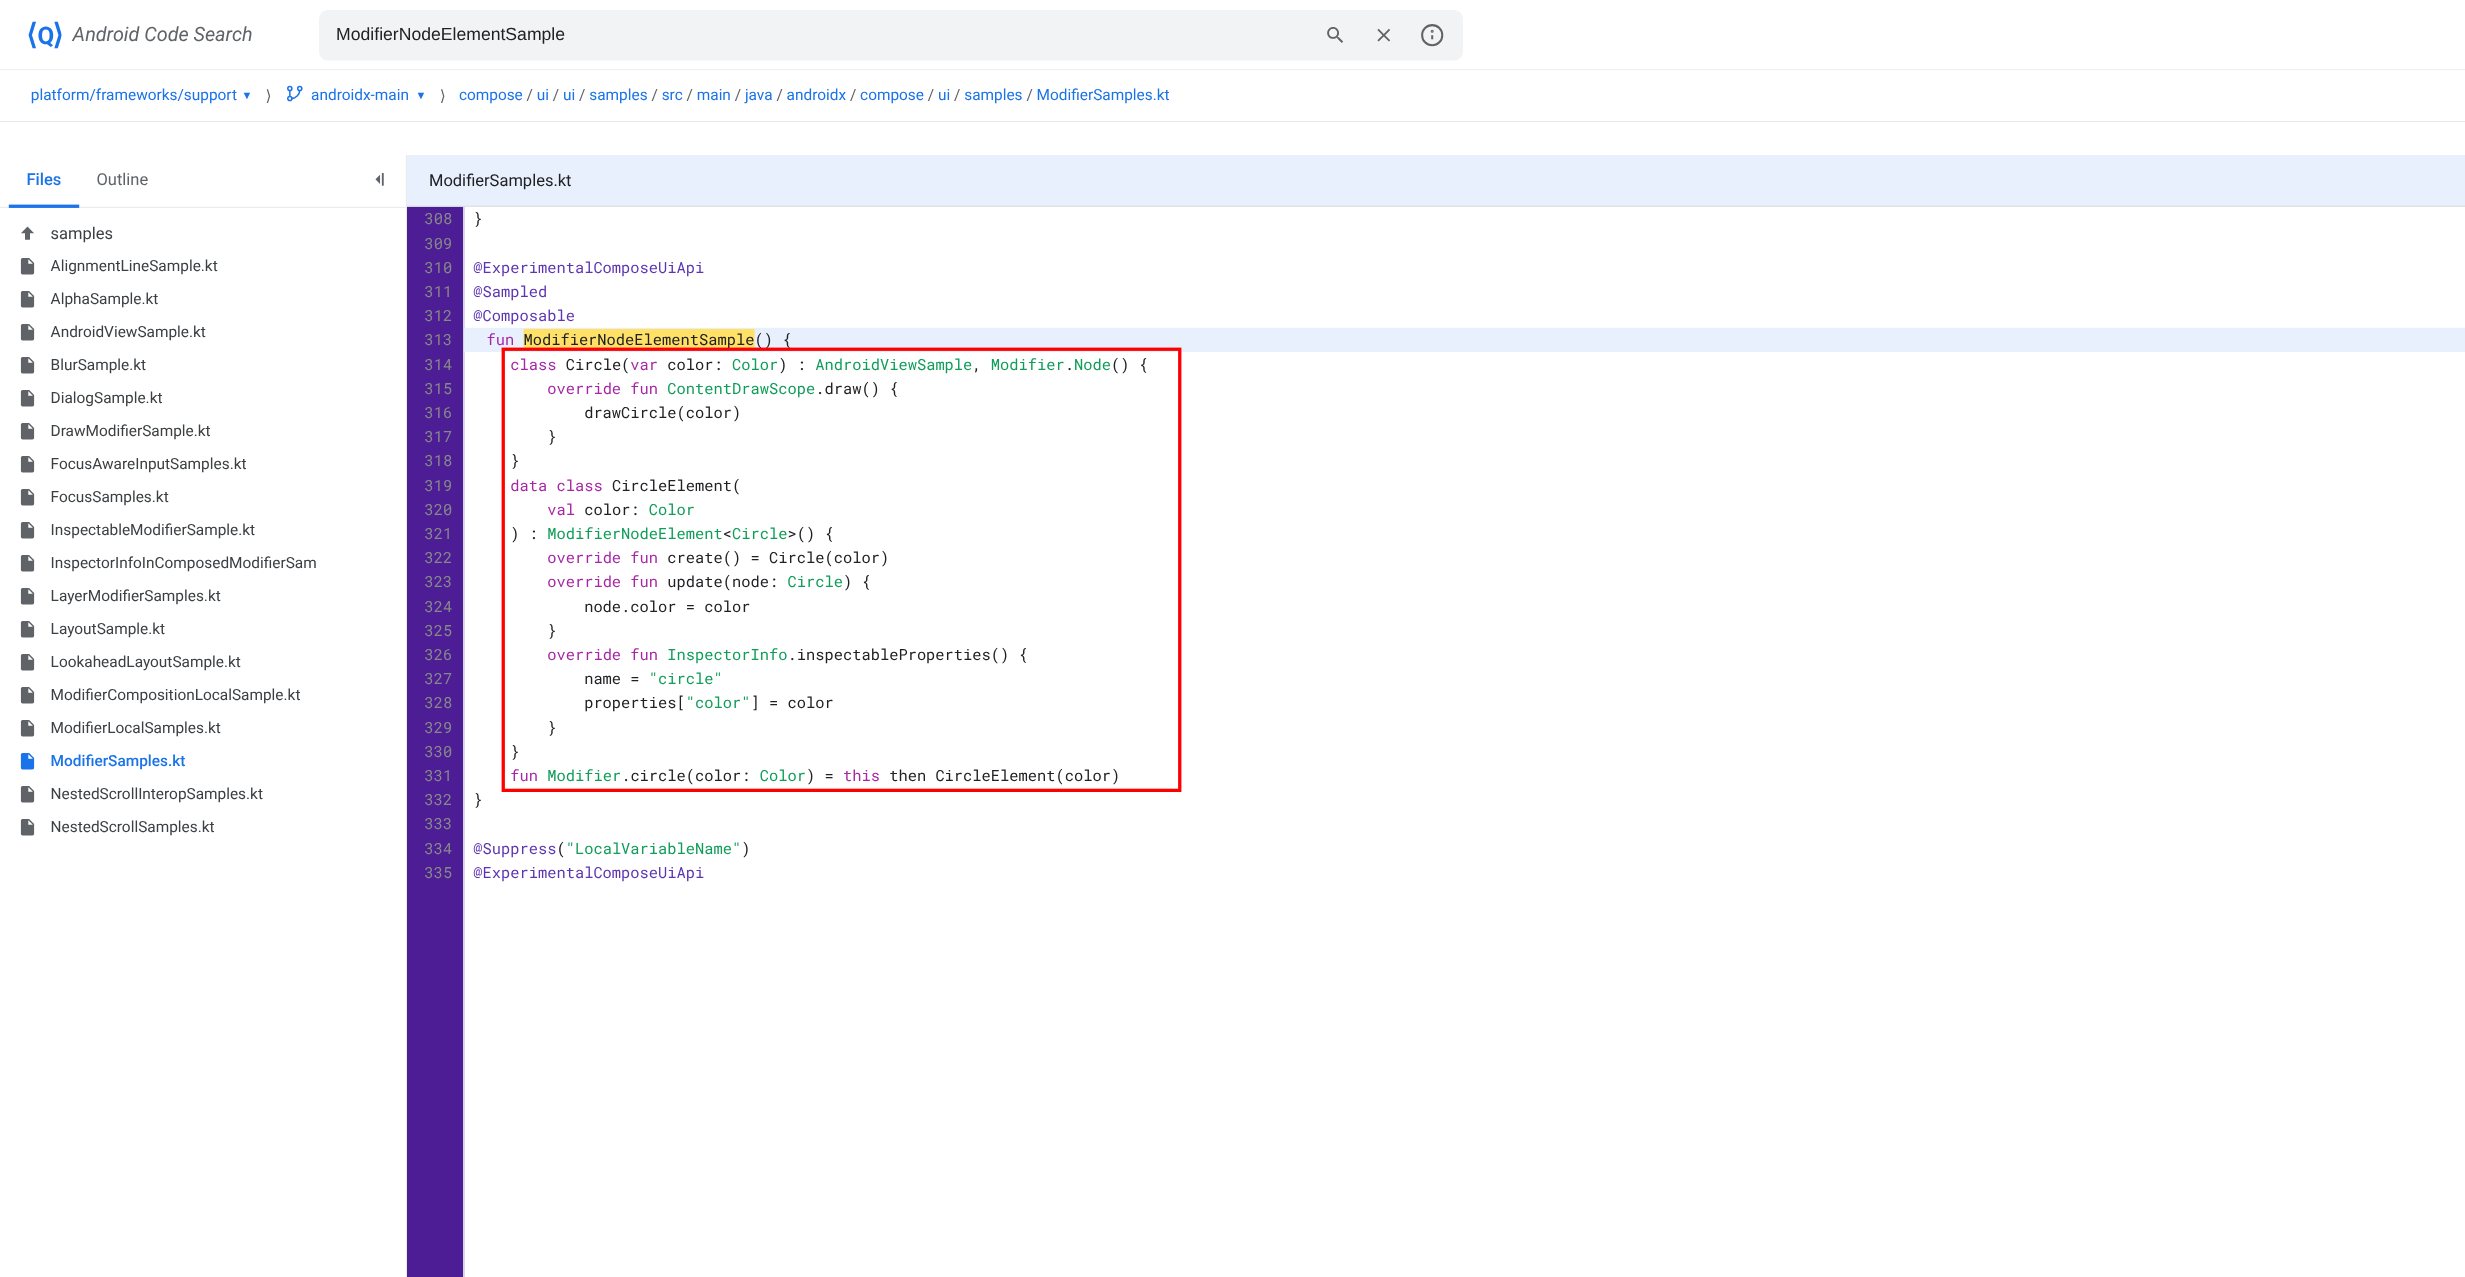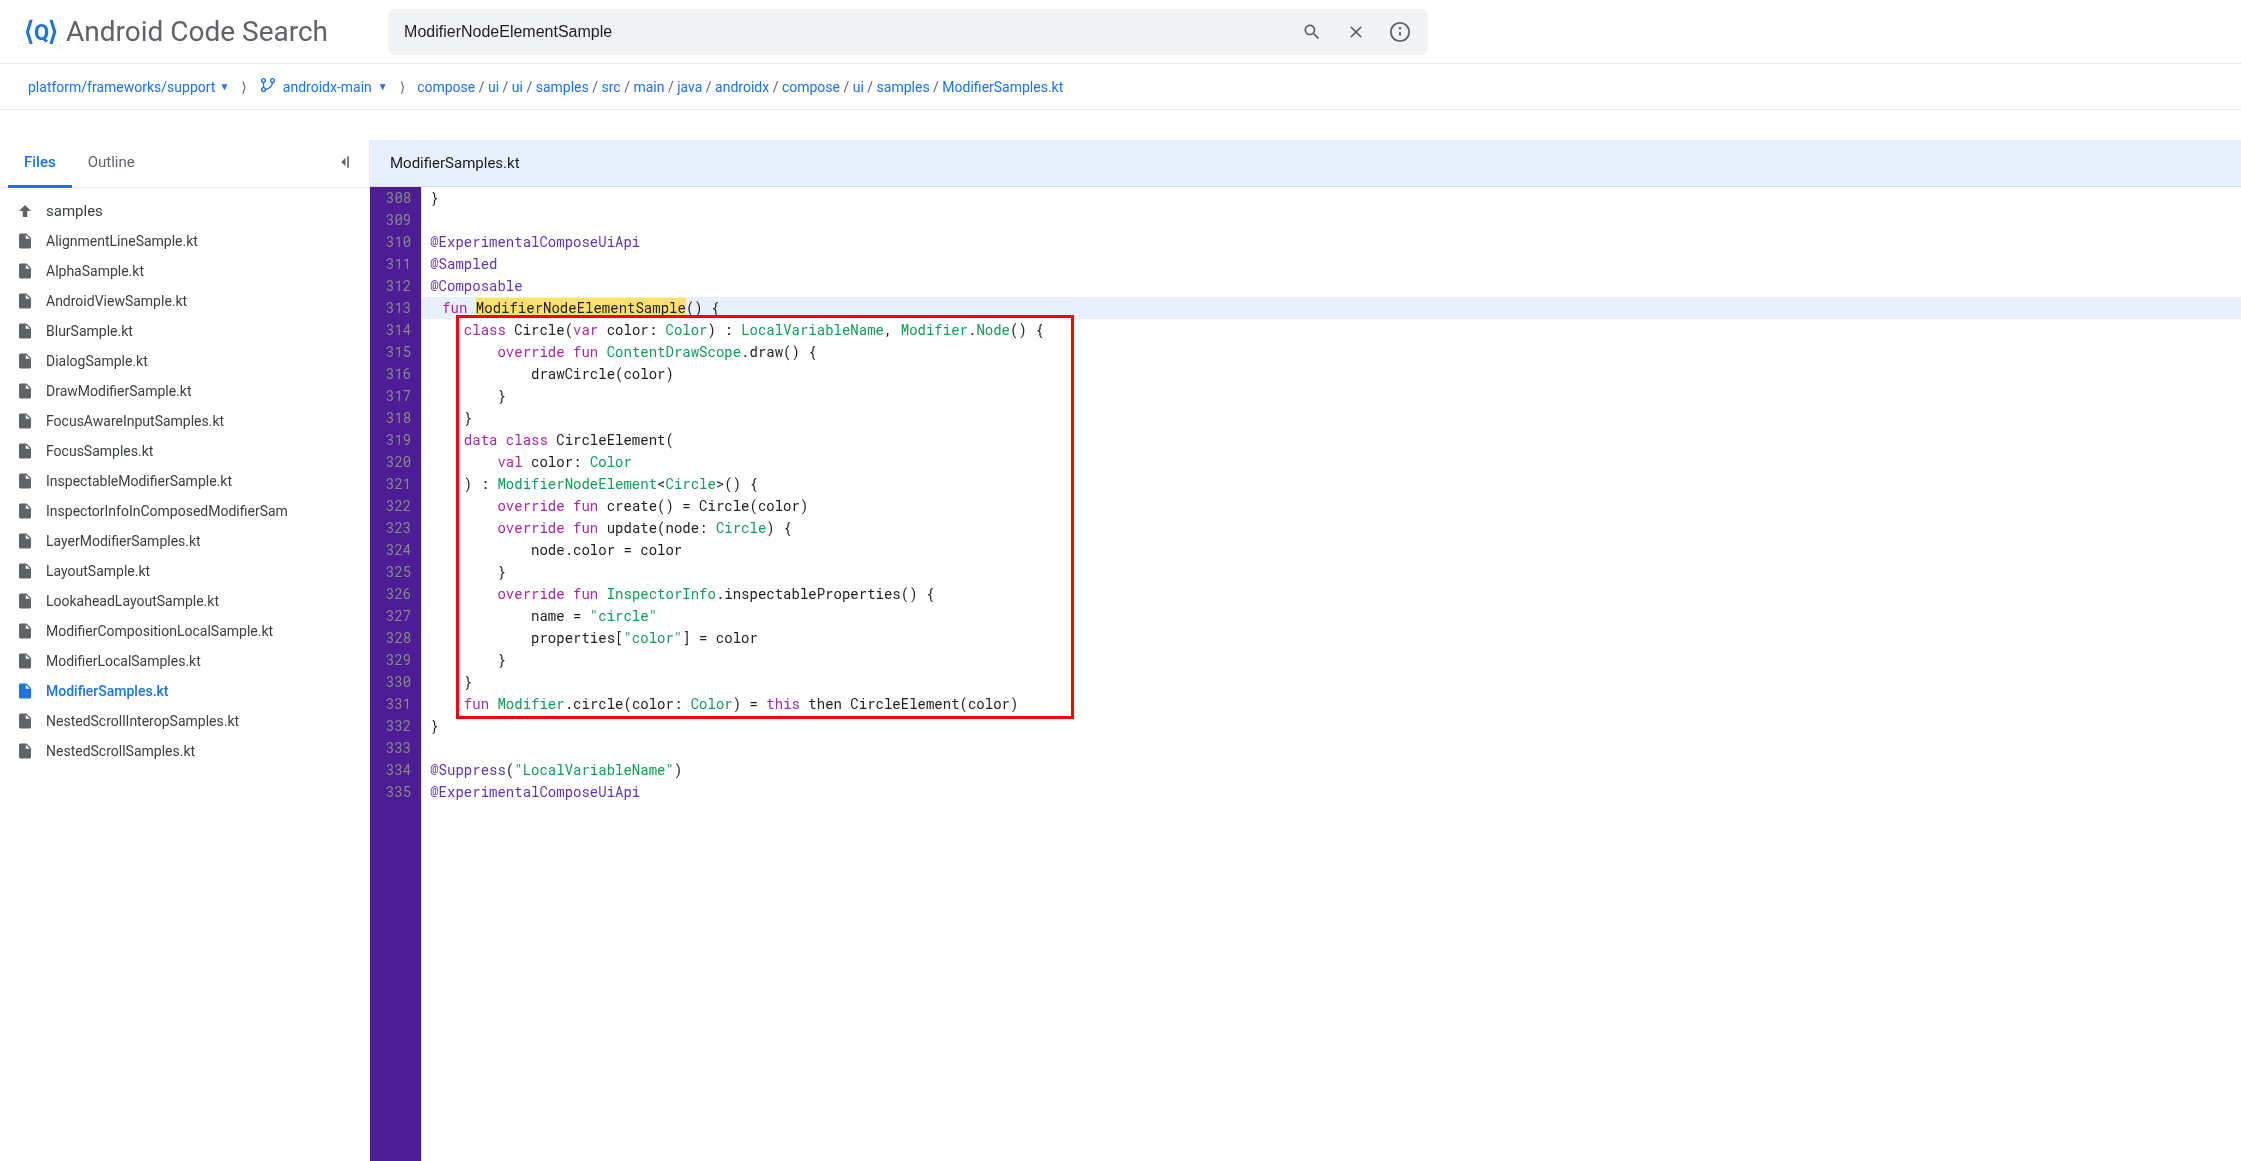--- a/index.html
+++ b/index.html
@@ -2,21 +2,21 @@
 <html><head>
   <meta charset="utf-8">
   <style>
     * { margin: 0; padding: 0; box-sizing: border-box; }
     body { font-family: 'Roboto', Arial, sans-serif; font-size: 14px; color: #202124; background: #fff; overflow: hidden; }
     
     
     .header { display: flex; align-items: center; padding: 10px 24px; border-bottom: 1px solid #e8eaed; height: 64px; }
     .logo { display: flex; align-items: center; gap: 10px; flex-shrink: 0; }
     .logo-icon { width: 32px; height: 32px; display: flex; align-items: center; justify-content: center; }
-    .logo-text { font-size: 28px; color: #5f6368; font-weight: 400; }
+    .logo-text { font-size: 18px; color: #5f6368; font-weight: 400; font-style: italic; }
     .search-box { flex: 1; margin-left: 60px; background: #f1f3f4; border-radius: 8px; display: flex; align-items: center; padding: 0 16px; height: 46px; max-width: 1040px; }
     .search-input { flex: 1; border: none; background: transparent; outline: none; font-size: 16px; color: #202124; }
     .search-icons { display: flex; gap: 20px; align-items: center; color: #5f6368; margin-left: 16px; }
     .icon-btn { width: 24px; height: 24px; display: flex; align-items: center; justify-content: center; cursor: pointer; }
     
     
     .breadcrumb { display: flex; align-items: center; padding: 12px 28px; gap: 12px; font-size: 14px; border-bottom: 1px solid #e8eaed; background: #fff; }
     .bc-link { color: #1a73e8; text-decoration: none; cursor: pointer; }
     .bc-sep { color: #5f6368; }
     .bc-dropdown { display: flex; align-items: center; gap: 4px; cursor: pointer; }
@@ -286,21 +286,21 @@
           <div class="gutter-line">335</div>
         </div>
       <div class="code-lines" id="code-lines">
         <div class="red-box" id="red-box" style="top: 128px; left: 34px; width: 618px; height: 404px;"></div>
       <div class="code-line">}</div>
           <div class="code-line"></div>
           <div class="code-line"><span class="a">@ExperimentalComposeUiApi</span></div>
           <div class="code-line"><span class="a">@Sampled</span></div>
           <div class="code-line"><span class="a">@Composable</span></div>
           <div class="code-line highlighted"><span class="k">fun</span> <span class="hl-fn">ModifierNodeElementSample</span>() {</div>
-          <div class="code-line">    <span class="k">class</span> Circle(<span class="k">var</span> color: <span class="t">Color</span>) : <span class="t">LocalVariableName</span>, <span class="t">Modifier</span>.<span class="t">Node</span>() {</div>
+          <div class="code-line">    <span class="k">class</span> Circle(<span class="k">var</span> color: <span class="t">Color</span>) : <span class="t">AndroidViewSample</span>, <span class="t">Modifier</span>.<span class="t">Node</span>() {</div>
           <div class="code-line">        <span class="k">override</span> <span class="k">fun</span> <span class="t">ContentDrawScope</span>.draw() {</div>
           <div class="code-line">            drawCircle(color)</div>
           <div class="code-line">        }</div>
           <div class="code-line">    }</div>
           <div class="code-line">    <span class="k">data</span> <span class="k">class</span> CircleElement(</div>
           <div class="code-line">        <span class="k">val</span> color: <span class="t">Color</span></div>
           <div class="code-line">    ) : <span class="t">ModifierNodeElement</span>&lt;<span class="t">Circle</span>&gt;() {</div>
           <div class="code-line">        <span class="k">override</span> <span class="k">fun</span> create() = Circle(color)</div>
           <div class="code-line">        <span class="k">override</span> <span class="k">fun</span> update(node: <span class="t">Circle</span>) {</div>
           <div class="code-line">            node.color = color</div>

